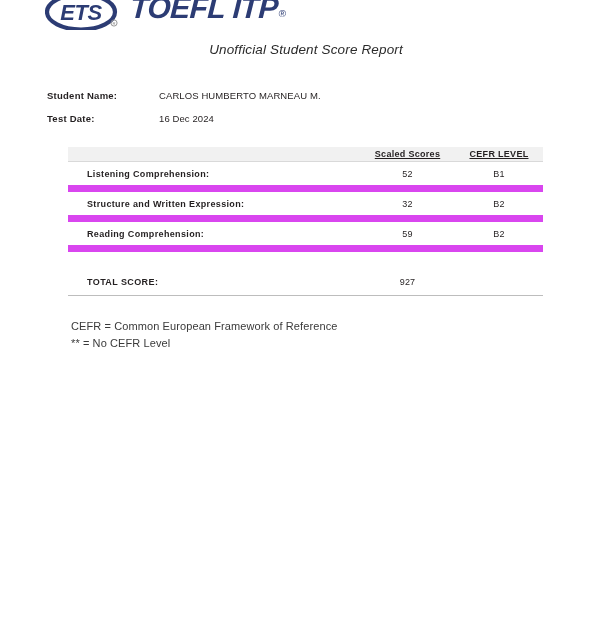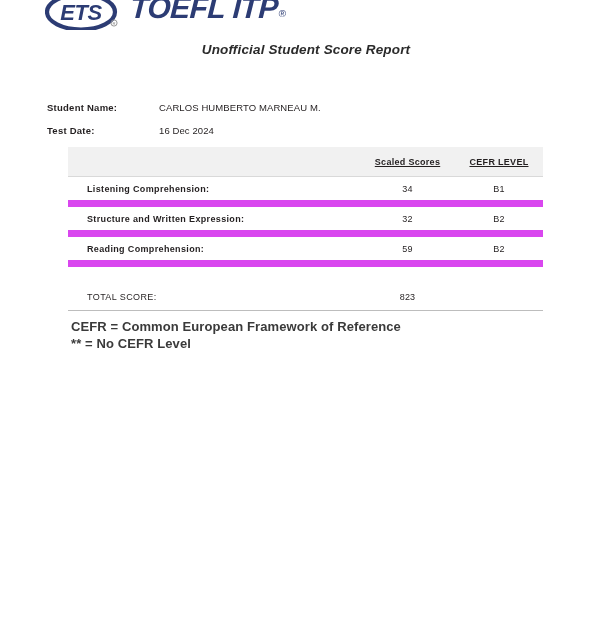--- a/index.html
+++ b/index.html
@@ -62,36 +62,36 @@
   }
 
   
   .report-title {
     position: absolute;
     left: 0;
     top: 42px;
     width: 612px;
     text-align: center;
     font-size: 13.5px;
-    font-weight: bold;
+    font-weight: normal;
     font-style: italic;
     color: #2b2b2b;
     letter-spacing: 0.15px;
   }
 
   
   .info-block {
     position: absolute;
     left: 47px;
     top: 90px;
     width: 500px;
   }
   .info-row {
     display: flex;
-    align-items: flex-end;
+    align-items: flex-start;
     height: 23px;
     font-size: 9.5px;
   }
   .info-label {
     font-weight: bold;
     letter-spacing: 0.25px;
     color: #231f20;
     width: 76px;
     flex: 0 0 76px;
   }
@@ -110,21 +110,21 @@
     width: 475px;
     border-collapse: collapse;
     table-layout: fixed;
   }
   .score-table col.c-label { width: 292px; }
   .score-table col.c-score { width: 95px; }
   .score-table col.c-cefr  { width: 88px; }
 
   .score-table thead th {
     background: #f1f1f1;
-    height: 29px;
+    height: 14px;
     padding: 0;
     font-size: 9px;
     font-weight: bold;
     color: #231f20;
     vertical-align: middle;
     border-bottom: 1px solid #d9d9d9;
   }
   .score-table thead th .hdr-u {
     text-decoration: underline;
     letter-spacing: 0.3px;
@@ -155,38 +155,37 @@
 
   .score-table tbody tr.spacer-row td {
     height: 17px;
     border-bottom: none;
   }
   .score-table tbody tr.total-row td {
     height: 26px;
     border-bottom: 1px solid #bdbdbd;
   }
   .score-table tbody tr.total-row td.cell-label {
-    font-weight: normal;
+    font-weight: bold;
     letter-spacing: 0.4px;
   }
 
   
   .footnotes {
     position: absolute;
     left: 71px;
     top: 318px;
     width: 420px;
   }
   .footnote-line {
-    font-size: 13px;
+    font-size: 11px;
     color: #3a3a3a;
     line-height: 17px;
     letter-spacing: 0.1px;
     white-space: nowrap;
-    font-weight: bold;
   }
 </style>
 </head>
 <body>
 
 <div class="logo-band">
   <div class="logo-inner">
     <div class="ets-mark">
       <svg width="78" height="40" viewBox="0 0 78 40" xmlns="http://www.w3.org/2000/svg">
         <ellipse cx="36" cy="20" rx="34" ry="17.5" fill="none" stroke="#2c3c74" stroke-width="4.2"></ellipse>
@@ -229,41 +228,41 @@
         <span class="hdr-u">Scaled Scores</span>
       </th>
       <th class="th-cefr">
         <span class="hdr-u">CEFR LEVEL</span>
       </th>
     </tr>
   </thead>
   <tbody>
     <tr>
       <td class="cell-label">Listening Comprehension:</td>
-      <td class="cell-score">34</td>
+      <td class="cell-score">52</td>
       <td class="cell-cefr">B1</td>
     </tr>
     <tr>
       <td class="cell-label">Structure and Written Expression:</td>
       <td class="cell-score">32</td>
       <td class="cell-cefr">B2</td>
     </tr>
     <tr>
       <td class="cell-label">Reading Comprehension:</td>
       <td class="cell-score">59</td>
       <td class="cell-cefr">B2</td>
     </tr>
     <tr class="spacer-row">
       <td></td>
       <td></td>
       <td></td>
     </tr>
     <tr class="total-row">
       <td class="cell-label">TOTAL SCORE:</td>
-      <td class="cell-score">823</td>
+      <td class="cell-score">927</td>
       <td class="cell-cefr"></td>
     </tr>
   </tbody>
 </table>
 
 <div class="footnotes">
   <div class="footnote-line">CEFR = Common European Framework of Reference</div>
   <div class="footnote-line">** = No CEFR Level</div>
 </div>
 

